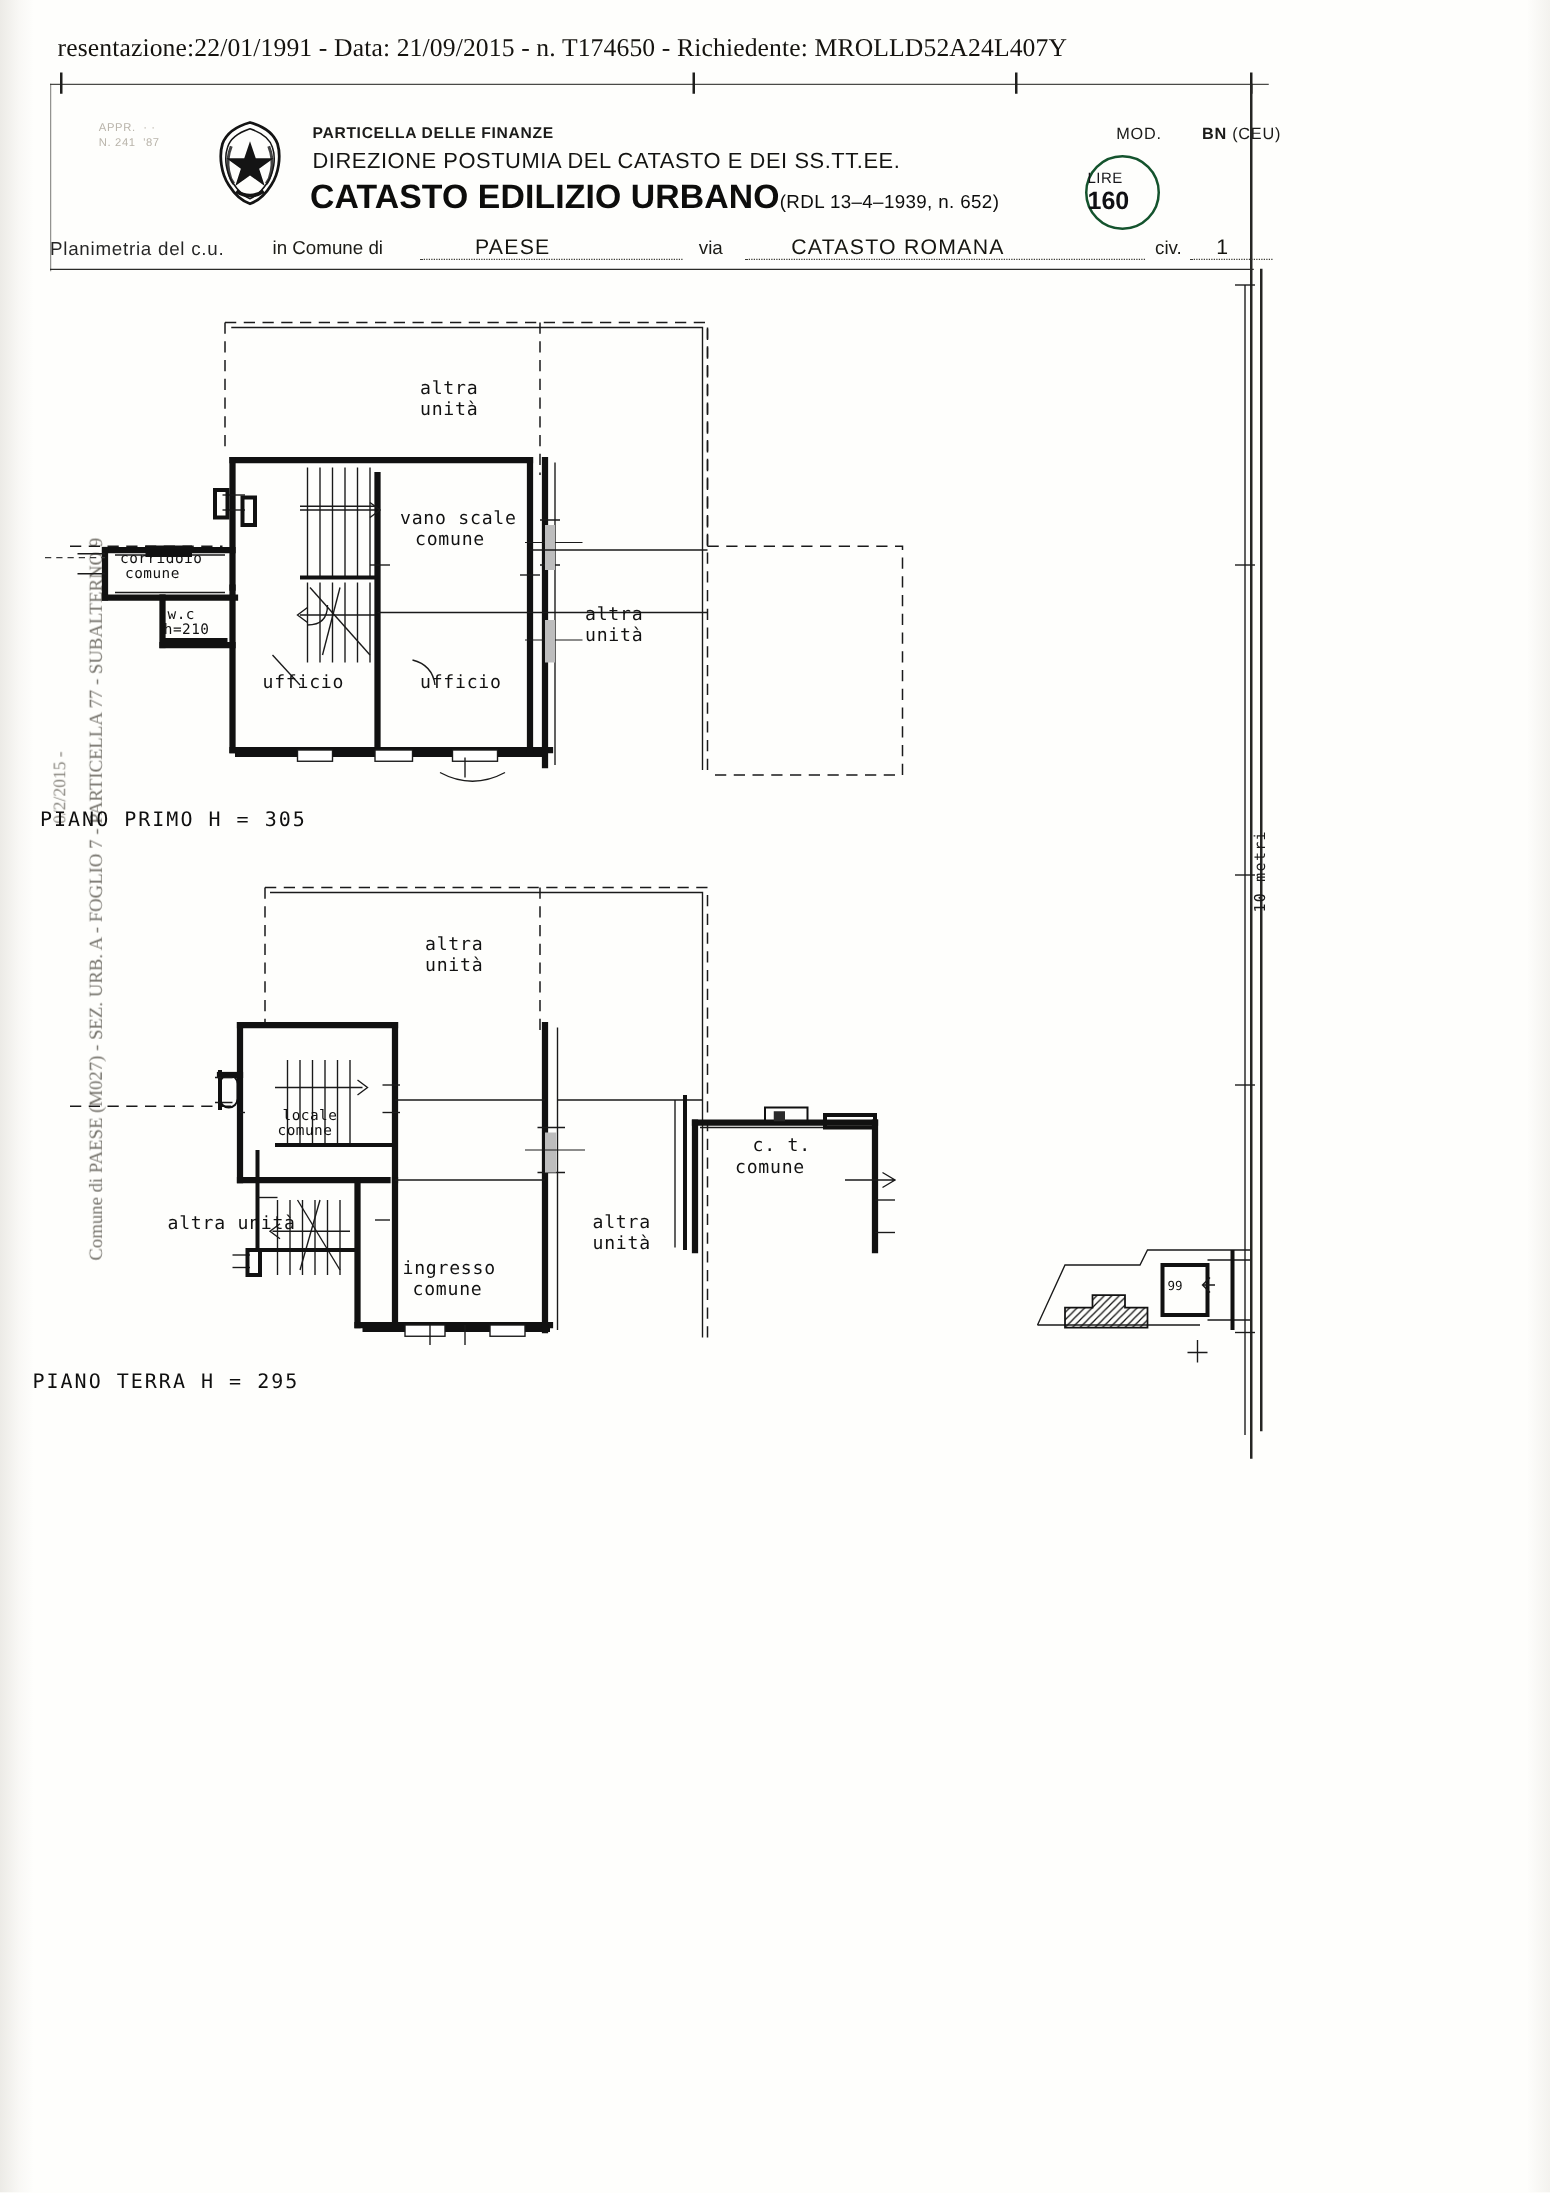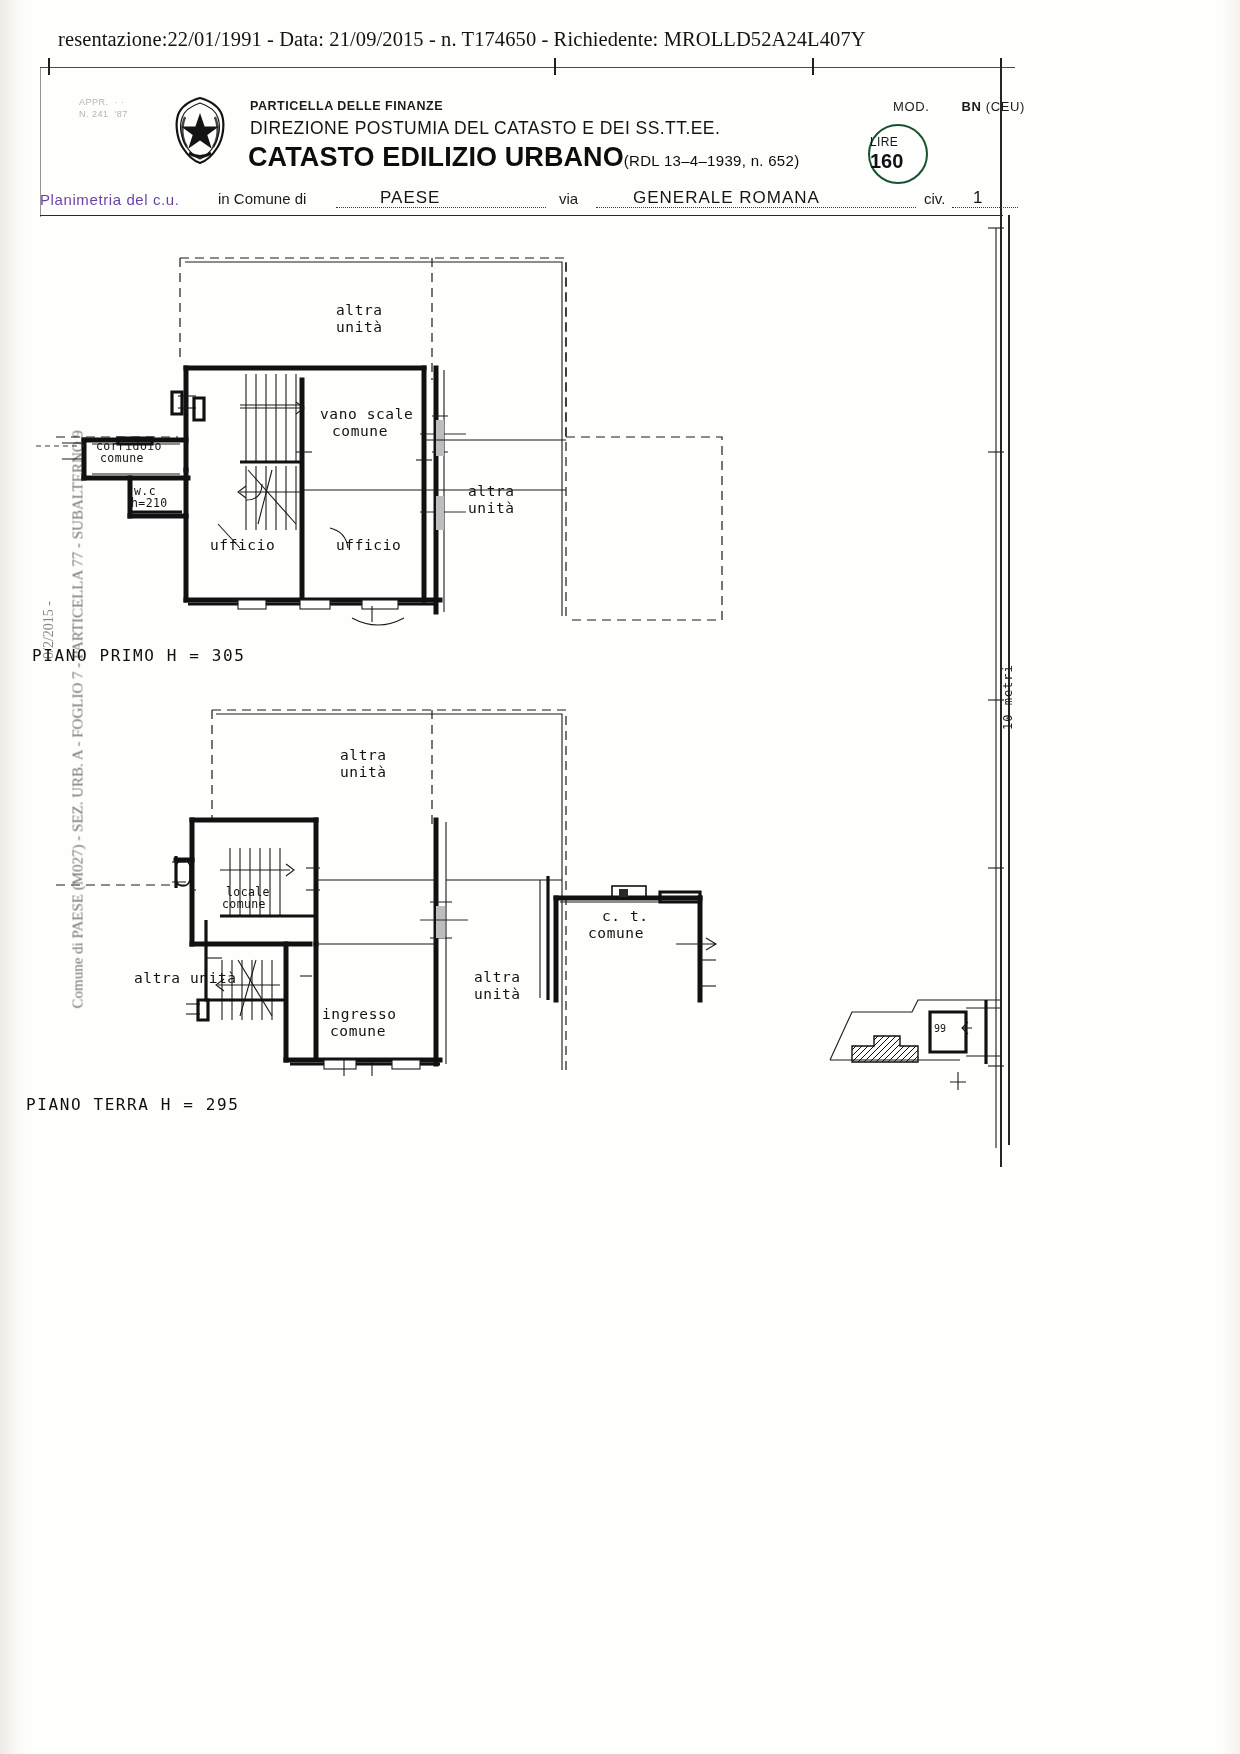--- a/index.html
+++ b/index.html
@@ -12,21 +12,21 @@
   .paper{position:absolute;inset:0;background:#fefefc;}
   .scanedge{position:absolute;left:0;top:0;width:26px;height:1754px;
             background:linear-gradient(90deg,#e6e4df 0%, #f7f6f3 60%, #fdfdfb 100%);opacity:.75;}
   .scanedge-r{position:absolute;right:0;top:0;width:18px;height:1754px;
             background:linear-gradient(270deg,#eceae5 0%, #fdfdfb 100%);opacity:.6;}
 
   
   .toptext{
     position:absolute;left:46px;top:28px;width:900px;
     font-family:"Liberation Serif",serif;font-size:20.5px;color:#15130f;
-    letter-spacing:.1px;white-space:nowrap;margin-left:12px;
+    letter-spacing:.1px;white-space:nowrap;
   }
   .topline{position:absolute;left:40px;top:67px;width:975px;height:1px;background:#2a2a27;opacity:.85;}
   .tick{position:absolute;top:58px;width:1.5px;height:17px;background:#1f1f1d;}
   .frame-left{position:absolute;left:40px;top:67px;width:1px;height:150px;background:#3a3a36;opacity:.55;}
   .frame-right{position:absolute;left:1000px;top:67px;width:1.5px;height:1100px;background:#262624;}
   .frame-right2{position:absolute;left:1008px;top:215px;width:1.5px;height:930px;background:#262624;}
   .hdr-underline{position:absolute;left:40px;top:215px;width:963px;height:1.4px;background:#2b2b28;}
 
   
   .emblem{position:absolute;left:169px;top:95px;width:62px;height:70px;}
@@ -44,21 +44,21 @@
   
   .modbn{position:absolute;left:893px;top:99px;font-size:13px;letter-spacing:.6px;color:#1b1b19;white-space:nowrap;}
   .modbn b{font-weight:700;padding-left:28px;}
   .lire{position:absolute;left:868px;top:124px;width:56px;height:56px;border:2px solid #14532d;
         border-radius:50%;text-align:left;}
   .lire .l1{font-size:12px;letter-spacing:.4px;color:#16161a;margin-top:9px;}
   .lire .l2{font-size:20px;font-weight:700;color:#101014;margin-top:1px;}
 
   
   .addr{position:absolute;left:40px;top:188px;width:975px;height:24px;font-size:16px;color:#14140f;}
-  .addr .faded{position:absolute;left:0px;top:3px;font-size:15px;color:#4c1d95;letter-spacing:.6px;opacity:.85;}
+  .addr .faded{position:absolute;left:0px;top:3px;font-size:15px;color:#000000;letter-spacing:.6px;opacity:.85;}
   .addr .lbl{position:absolute;font-size:15px;color:#1b1b16;text-align:right;}
   .addr .val{position:absolute;font-size:17px;color:#151510;letter-spacing:1px;}
   .dots{position:absolute;border-bottom:1.6px dotted #3b3b34;height:0;}
 
   
   .margintext{
     position:absolute;left:-232px;top:690px;width:620px;
     transform:rotate(-90deg);transform-origin:center;
     font-family:"Liberation Serif",serif;font-size:15px;color:#5d5a52;
     white-space:nowrap;opacity:.85;
@@ -138,21 +138,21 @@
   <div class="l2">160</div>
 </div>
 
 <div class="addr">
   <span class="faded blur">Planimetria del c.u.</span>
   <span class="lbl" style="left:178px;top:2px">in Comune di</span>
   <span class="dots" style="left:296px;top:19px;width:210px"></span>
   <span class="val" style="left:340px;top:0px">PAESE</span>
   <span class="lbl" style="left:519px;top:2px">via</span>
   <span class="dots" style="left:556px;top:19px;width:320px"></span>
-  <span class="val" style="left:593px;top:0px">GENERALE ROMANA</span>
+  <span class="val" style="left:593px;top:0px">CATASTO ROMANA</span>
   <span class="lbl" style="left:884px;top:2px">civ.</span>
   <span class="dots" style="left:912px;top:19px;width:66px"></span>
   <span class="val" style="left:933px;top:0px">1</span>
 </div>
 
 <div class="margintext blur">Comune di PAESE (M027) - SEZ. URB. A - FOGLIO 7 - PARTICELLA 77 - SUBALTERNO 9</div>
 <div class="margintext2 blur">0/2/2015 -</div>
 
 <svg class="plan" viewBox="0 0 1240 1754">
   <defs>

